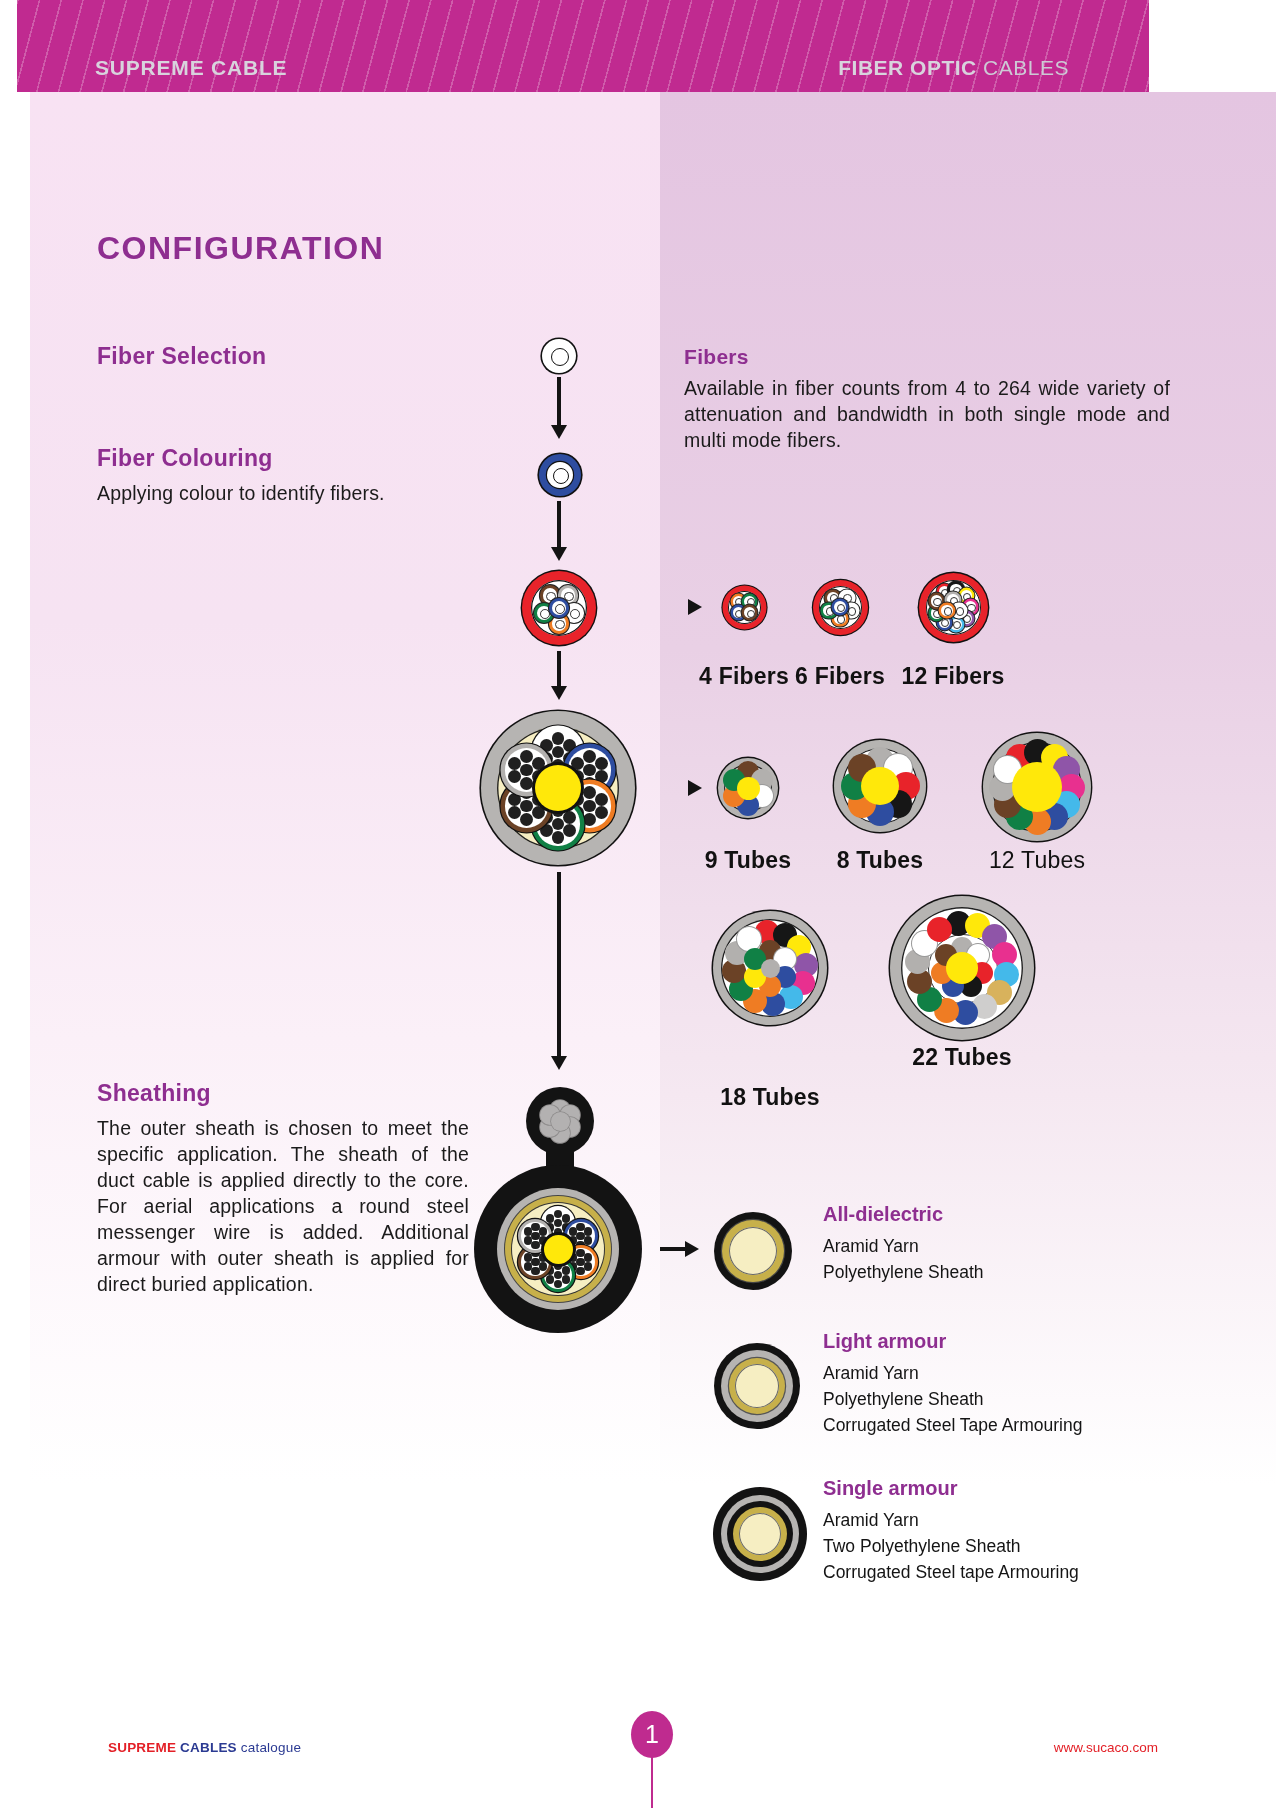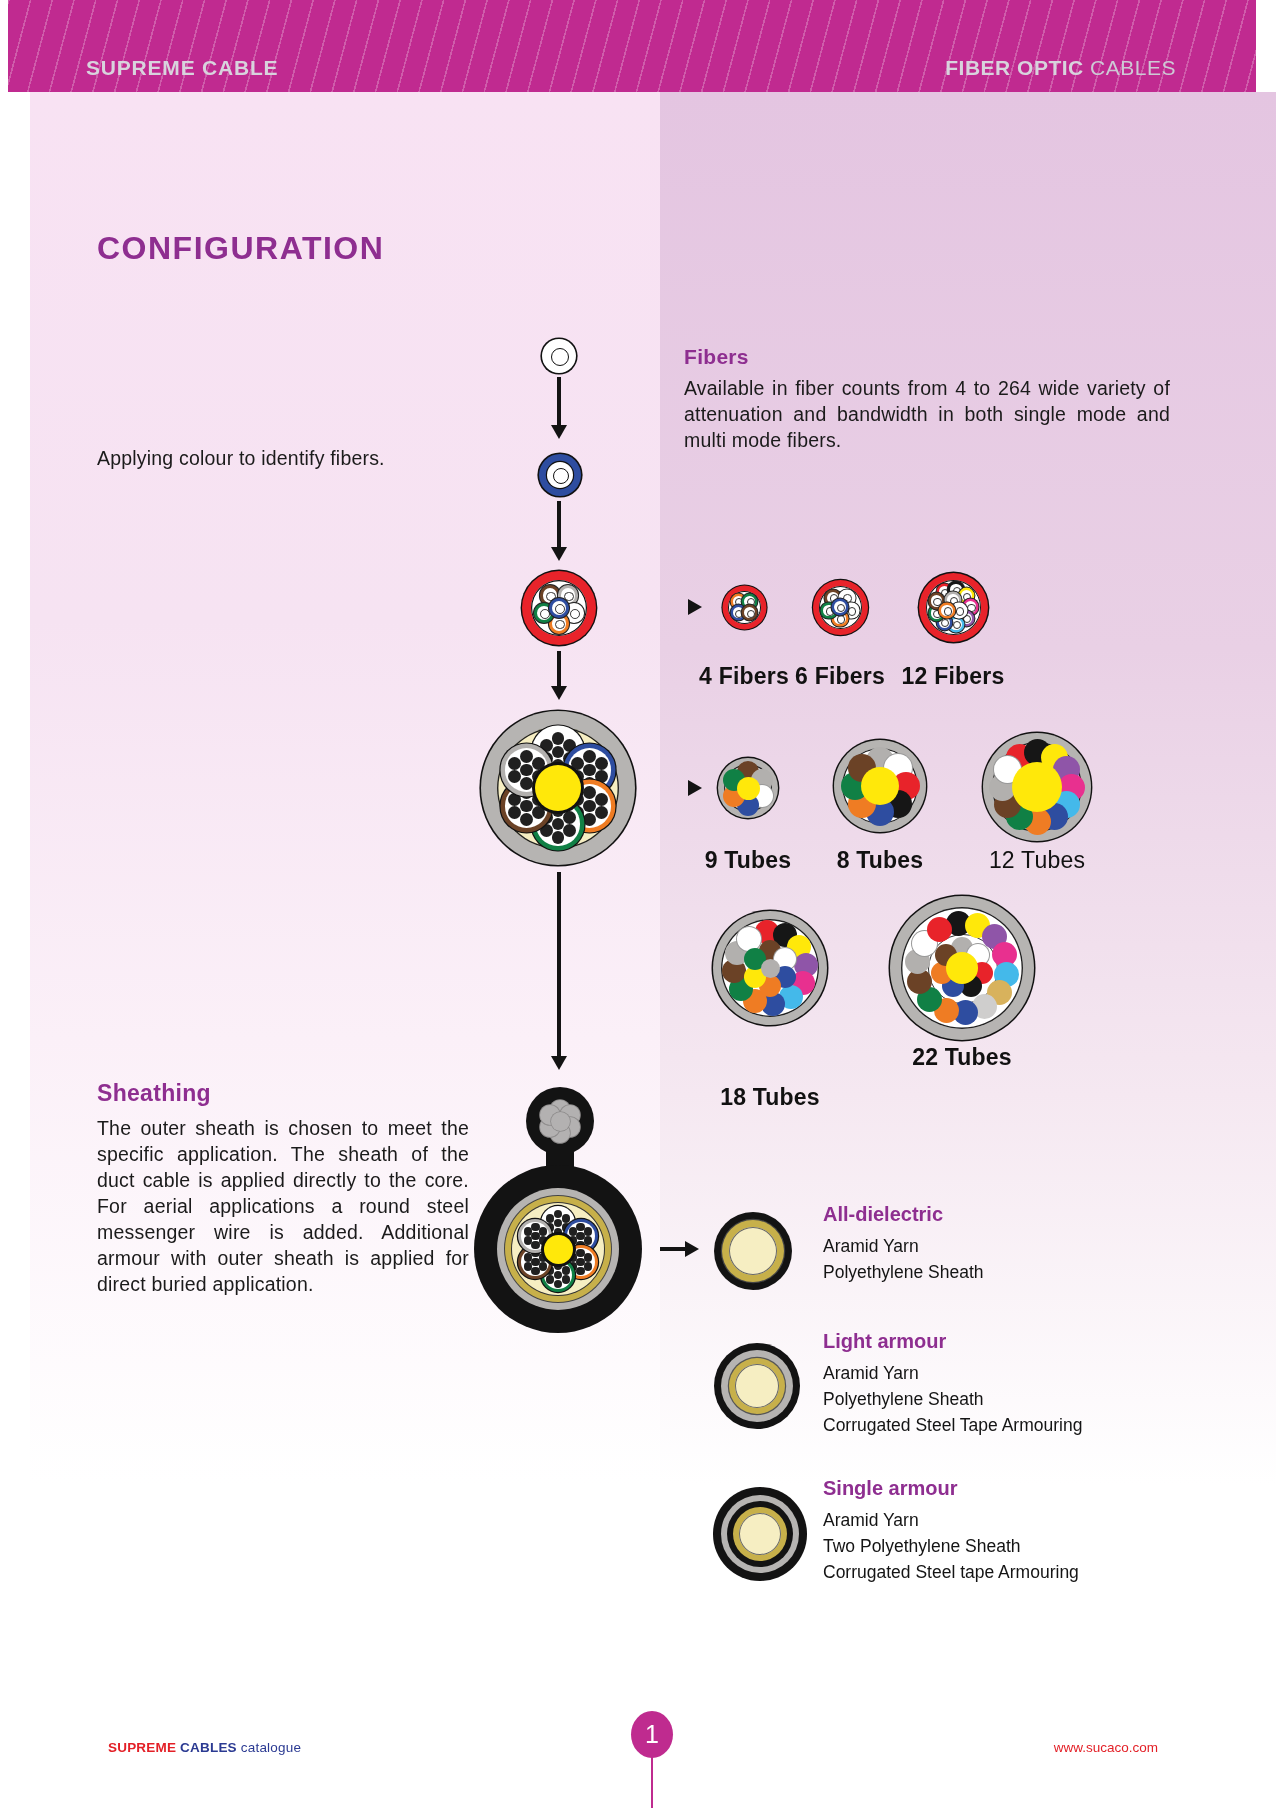--- a/index.html
+++ b/index.html
@@ -1,21 +1,21 @@
 <!DOCTYPE html>
 <html><head>
 <meta charset="utf-8">
 <style>
   html,body{margin:0;padding:0;background:#fff;}
   .page{position:relative;width:1276px;height:1808px;background:#ffffff;overflow:hidden;
         font-family:"Liberation Sans", sans-serif;color:#1b1b1b;}
   .abs{position:absolute;}
 
   
-  .hdr{position:absolute;left:8px;top:0;width:1248px;height:92px;background:#c02a90;
+  .hdr{position:absolute;left:17px;top:0;width:1132px;height:92px;background:#c02a90;
        background-image:repeating-linear-gradient(105deg, rgba(255,255,255,.24) 0 1.6px, transparent 1.6px 21px);}
   .hdr .brand{position:absolute;left:78px;top:56px;font-size:21px;font-weight:bold;color:#d8d3dd;letter-spacing:.8px;}
   .hdr .prod{position:absolute;right:80px;top:56px;font-size:21px;color:#cdc9d5;letter-spacing:.5px;}
   .hdr .prod b{color:#d8d3dd;}
 
   
   .bg-left{position:absolute;left:30px;top:92px;width:630px;height:1392px;
            background:linear-gradient(180deg,#f8e2f3 0%,#f6e3f2 38%,#fbf0f8 68%,#ffffff 100%);}
   .bg-right{position:absolute;left:660px;top:92px;width:616px;height:1392px;
            background:linear-gradient(180deg,#e4c5e1 0%,#e9d0e5 40%,#f5e8f1 72%,#ffffff 100%);}
@@ -381,21 +381,25 @@
         <div class="abs" style="left: 33.9725px; top: 37.2185px; width: 22px; height: 22px; border-radius: 50%; background: rgb(107, 66, 38); box-shadow: none;"></div>
         <div class="abs" style="left: 45px; top: 45px; width: 32px; height: 32px; border-radius: 50%; background: rgb(255, 232, 10);"></div>
       </div>
       <div class="abs" style="left: 729px; top: 1227px; width: 48px; height: 48px; border-radius: 50%; background: rgb(246, 238, 194); box-shadow: rgb(102, 102, 102) 0px 0px 0px 1px inset, rgb(199, 176, 74) 0px 0px 0px 7px, rgb(68, 68, 68) 0px 0px 0px 8.2px, rgb(19, 19, 19) 0px 0px 0px 15px;"></div>
       <div class="abs" style="left: 735px; top: 1364px; width: 44px; height: 44px; border-radius: 50%; background: rgb(246, 238, 194); box-shadow: rgb(102, 102, 102) 0px 0px 0px 1px inset, rgb(199, 176, 74) 0px 0px 0px 6px, rgb(85, 85, 85) 0px 0px 0px 7.2px, rgb(182, 180, 178) 0px 0px 0px 14px, rgb(19, 19, 19) 0px 0px 0px 21px;"></div>
       <div class="abs" style="left: 739px; top: 1513px; width: 42px; height: 42px; border-radius: 50%; background: rgb(246, 238, 194); box-shadow: rgb(102, 102, 102) 0px 0px 0px 1px inset, rgb(199, 176, 74) 0px 0px 0px 6px, rgb(19, 19, 19) 0px 0px 0px 12px, rgb(182, 180, 178) 0px 0px 0px 18px, rgb(19, 19, 19) 0px 0px 0px 26px;"></div>
     </div>
 
   <div class="title">CONFIGURATION</div>
 
+  <div class="step s1">
+    <h2>Fiber  Selection</h2>
+  </div>
   <div class="step s2">
+    <h2>Fiber Colouring</h2>
     <p>Applying colour to identify fibers.</p>
   </div>
   <div class="step s5 just">
     <h2>Sheathing</h2>
     <p>The outer sheath is chosen to meet the specific application. The sheath of the duct cable is applied directly to the core. For aerial applications a round steel messenger wire is added. Additional armour with outer sheath is applied for direct buried application.</p>
   </div>
 
   <div class="rsec r1">
     <h2>Fibers</h2>
     <p>Available in fiber counts from 4 to 264 wide variety of attenuation and bandwidth in both single mode and multi mode fibers.</p>

